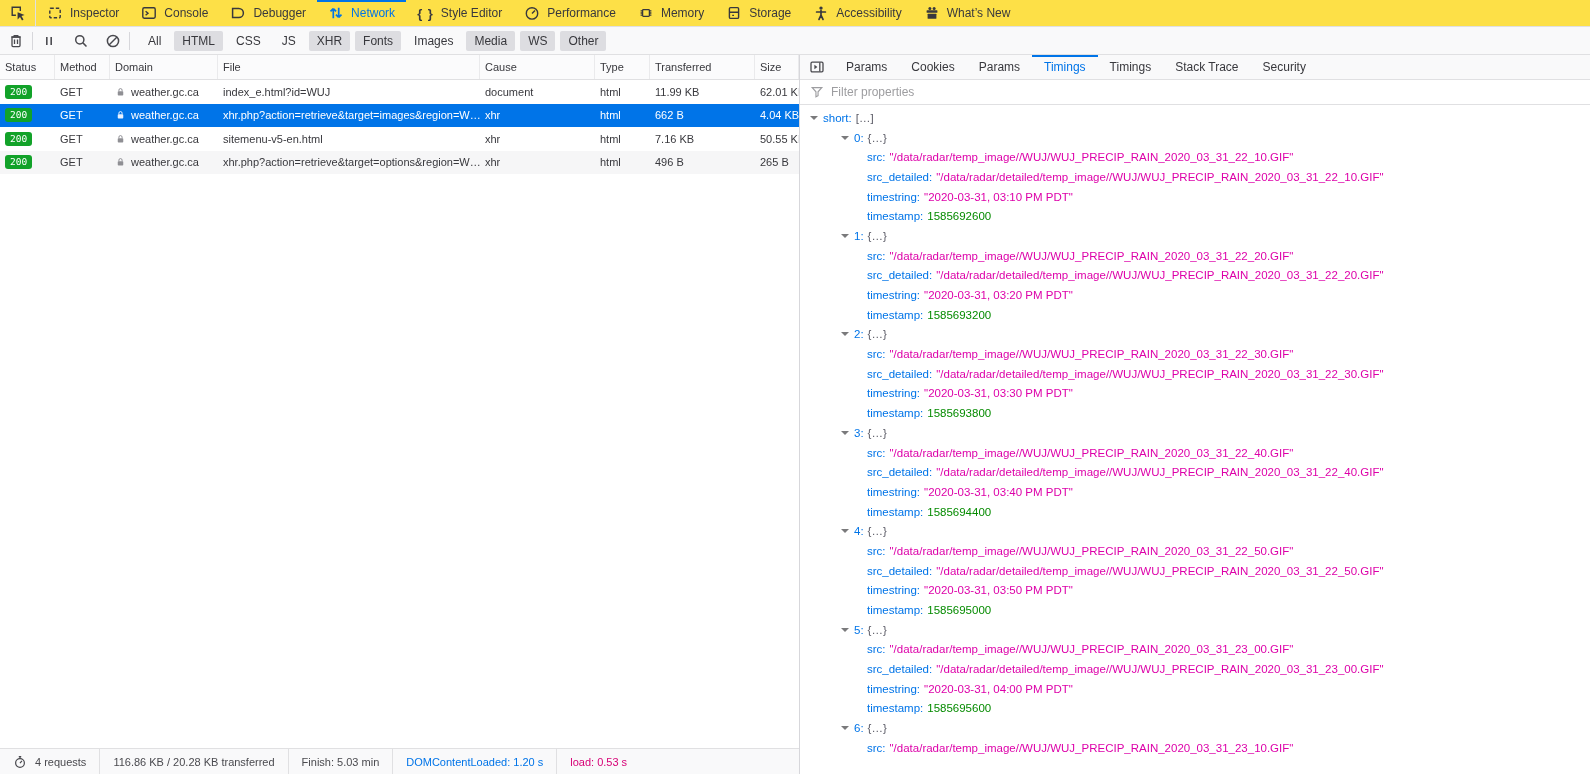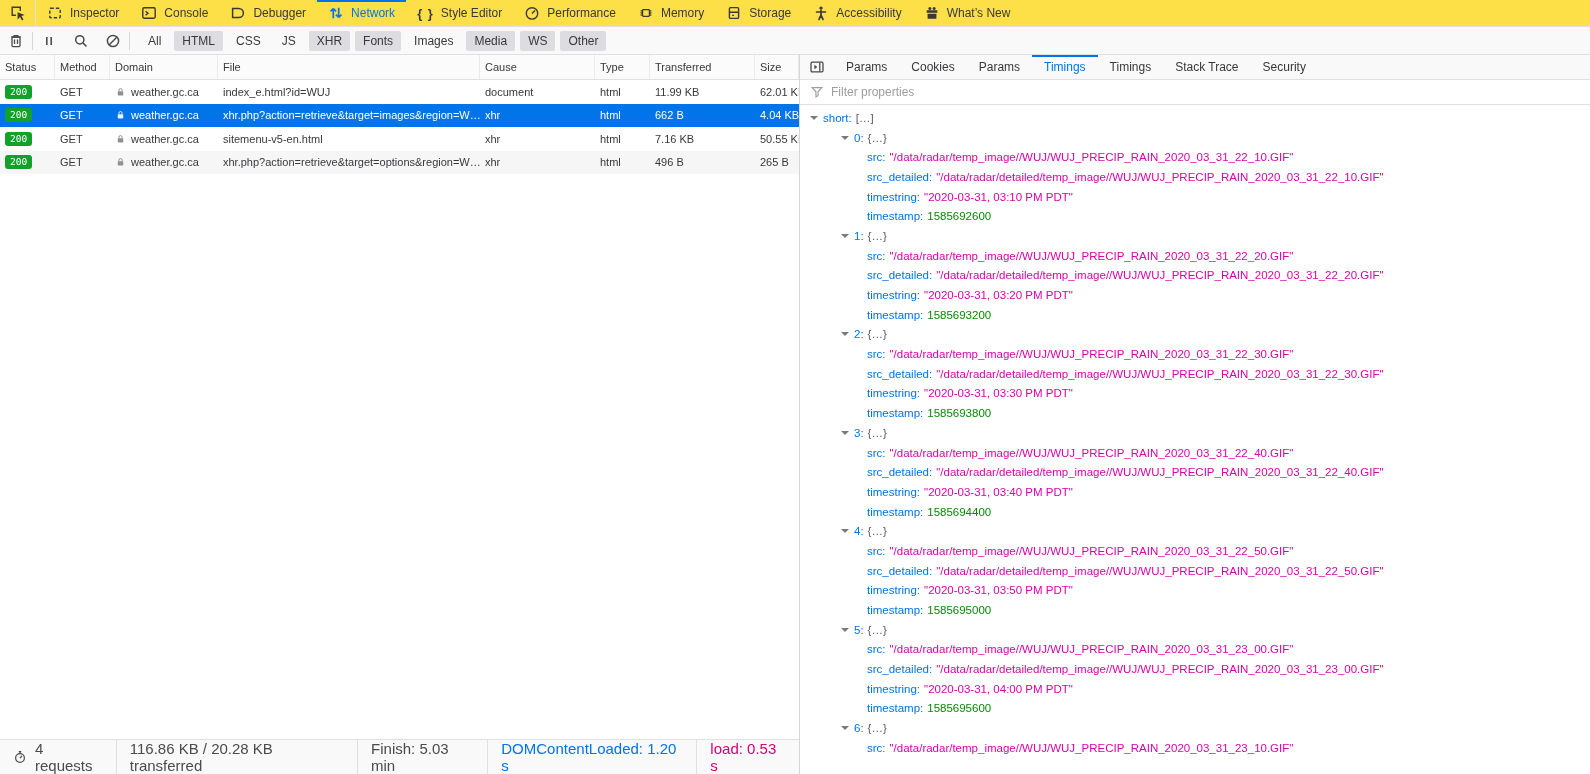--- a/index.html
+++ b/index.html
@@ -51,21 +51,21 @@
   .net-row.selected { background:var(--accent); color:#fff; }
   .nr-cell { padding:0 5px; white-space:nowrap; overflow:hidden; text-overflow:ellipsis;
              display:flex; align-items:center; gap:5px; }
   .badge { background:var(--badge-green); color:#fff; font-family:"DejaVu Sans Mono", monospace;
            font-size:9.5px; padding:1px 5px; border-radius:3px; line-height:12px; }
   .lock { color:#8f8f94; flex:0 0 auto; }
   .net-row.selected .lock { color:#eaf2ff; }
 
   
   .statusbar { flex:0 0 26px; border-top:1px solid #e0e0e2; background:#f9f9fa;
-               display:flex; align-items:center; font-size:15px; color:#4a4a4f; }
+               display:flex; align-items:center; font-size:11px; color:#4a4a4f; }
   .sb-item { display:flex; align-items:center; gap:8px; padding:0 13px; height:100%; }
   .sb-sep { width:1px; height:100%; background:#e0e0e2; }
   .sb-dcl { color:var(--accent); }
   .sb-load { color:var(--load-pink); }
 
   
   .right-pane { flex:1; display:flex; flex-direction:column; min-width:0; background:#fff; }
   .detail-tabs { flex:0 0 25px; background:#f9f9fa; border-bottom:1px solid #e0e0e2;
                  display:flex; align-items:stretch; }
   .dt-toggle { width:34px; display:flex; align-items:center; justify-content:center; color:#4a4a4f; }

